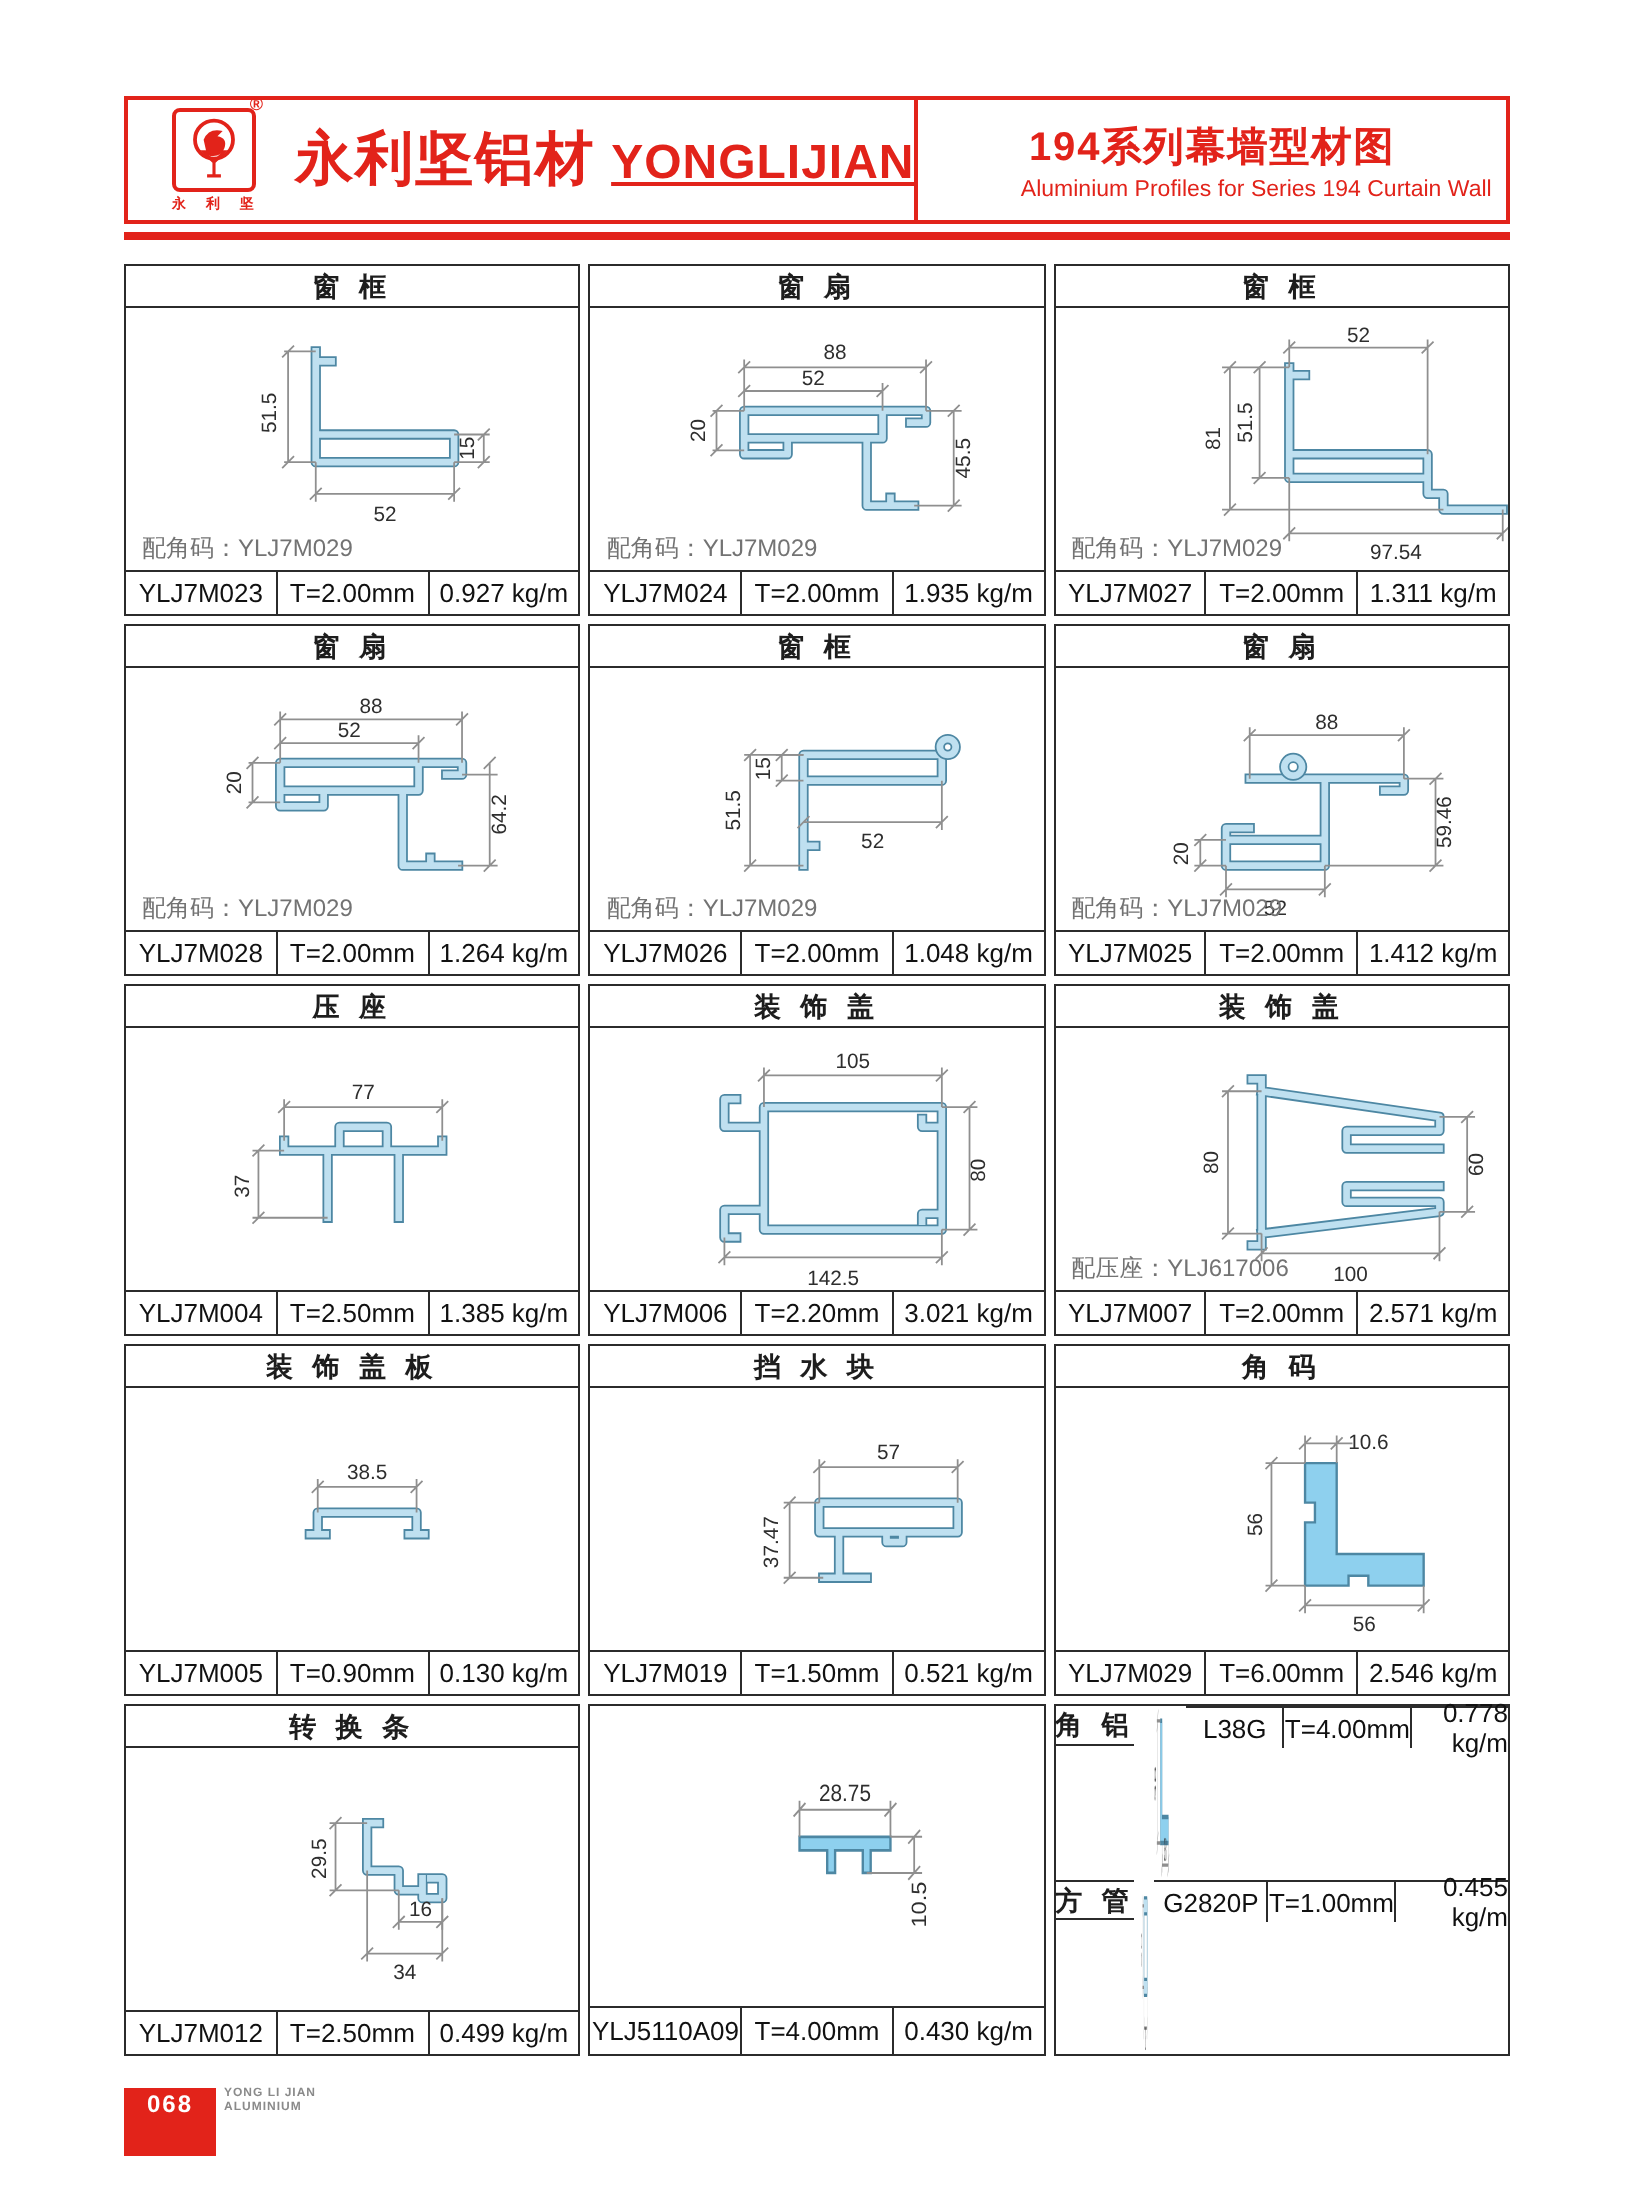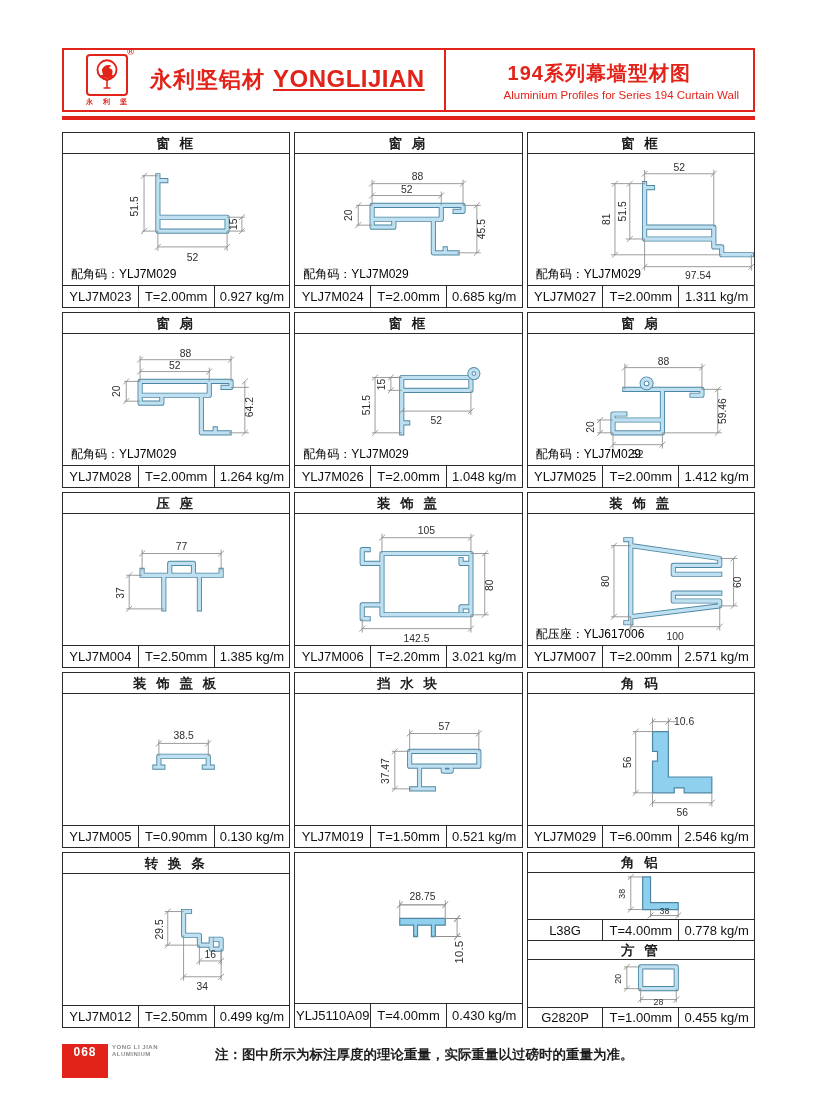--- a/index.html
+++ b/index.html
@@ -11,43 +11,43 @@
   
   .hdr-box{ position:absolute; left:62px; top:48px; width:693px; height:64px;
             border:2px solid var(--red); display:flex; align-items:center; }
   .logo-wrap{ position:relative; margin-left:22px; width:50px; }
   .logo-sq{ width:42px; height:42px; border:2px solid var(--red); border-radius:4px; position:relative; }
   .logo-sq svg{ display:block; width:100%; height:100%; }
   .reg{ position:absolute; top:-7px; right:2px; color:var(--red); font-size:9px; font-weight:700; }
   .logo-cap{ margin-top:1px; width:42px; text-align:center; font-size:7px; font-weight:700;
              color:var(--red); letter-spacing:4px; white-space:nowrap; }
   .brand{ margin-left:14px; white-space:nowrap; color:var(--red); font-weight:700; }
-  .brand .cn{ font-size:22px; letter-spacing:1px; }
+  .brand .cn{ font-size:29px; letter-spacing:1px; }
   .brand .en{ font-size:24px; margin-left:8px; letter-spacing:0.5px;text-decoration:underline; }
   .hdr-right{ margin-left:auto; height:100%; border-left:2px solid var(--red);
               display:flex; flex-direction:column; justify-content:center; align-items:center;
               padding:12px 14px; min-width:272px; }
   .t-cn{ font-size:20px; font-weight:700; color:var(--red); letter-spacing:1px; }
   .t-en{ font-size:11.5px; color:var(--red); margin-top:2px; white-space:nowrap;margin-left:44px; }
   .red-rule{ position:absolute; left:62px; top:116px; width:693px; height:4px; background:var(--red); }
 
   
   .grid{ position:absolute; left:62px; top:132px; width:693px;
          display:grid; grid-template-columns:repeat(3,1fr); gap:4px; }
   .cell{ height:176px; border:1px solid var(--ink); display:flex; flex-direction:column; background:#fff; }
   .cell-title{ height:21px; line-height:21px; text-align:center; font-size:13.5px; font-weight:700;
                letter-spacing:3px; color:#1d1d1d; border-bottom:1px solid var(--ink); }
   .cell-draw{ flex:1; position:relative; }
   .cell-draw svg{ display:block; width:100%; height:100%; }
-  .cell-note{ position:absolute; left:8px; bottom:2px; font-size:12px; color:#000000; }
+  .cell-note{ position:absolute; left:8px; bottom:2px; font-size:12px; color:#737373; }
   .cell-foot{ height:24px; border-top:1px solid var(--ink); display:flex; font-size:13px; color:#111; }
   .cf{ flex:1; display:flex; align-items:center; justify-content:center; border-left:1px solid var(--ink);text-align:right; }
   .cf:first-child{ border-left:none; }
   
-  .sub{ flex:1; display:flex; flex-direction:column; }
+  .sub{ flex:1; display:flex; flex-direction:row; }
   .sub .cell-title{ height:20px; line-height:20px; }
   .sub + .sub .cell-title{ border-top:1px solid var(--ink); }
   .sub .cell-foot{ height:21px; }
 
   
   .o{ fill:none; stroke:#4d87a3; stroke-width:5.2; stroke-linejoin:round; stroke-linecap:square; }
   .i{ fill:none; stroke:#bfe0f0; stroke-width:3.4; stroke-linejoin:round; stroke-linecap:square; }
   .sd{ fill:#8ed0ee; stroke:#4d87a3; stroke-width:1.2; }
   .d{ stroke:var(--dim); stroke-width:0.9; fill:none; }
   .dt{ font-family:"Liberation Sans",sans-serif; font-size:10.5px; fill:#2e2e2e; }
@@ -124,21 +124,21 @@
           <path class="d" d="M78,52 H62 M78,72 H62 M64,52 V72 M61,55 L67,49 M61,75 L67,69"></path>
           <text class="dt" text-anchor="middle" x="58" y="62" transform="rotate(-90 58 62)">20</text>
           <path class="d" d="M170,52 H188 M164,100 H188 M184,52 V100 M181,55 L187,49 M181,103 L187,97"></path>
           <text class="dt" text-anchor="middle" x="192" y="76" transform="rotate(-90 192 76)">45.5</text>
         </svg>
         <div class="cell-note">配角码：YLJ7M029</div>
       </div>
       <div class="cell-foot">
         <div class="cf">YLJ7M024</div>
         <div class="cf">T=2.00mm</div>
-        <div class="cf">0.685 kg/m</div>
+        <div class="cf">1.935 kg/m</div>
       </div>
     </div>
 
     <div class="cell">
       <div class="cell-title">窗 框</div>
       <div class="cell-draw">
         <svg viewBox="0 0 229 133" preserveAspectRatio="none">
           <path class="o" d="M118,30 V74 M118,34 H126 M118,74 H188 V86 H118 Z M188,86 V94 H196 V102 H226"></path>
           <path class="i" d="M118,30 V74 M118,34 H126 M118,74 H188 V86 H118 Z M188,86 V94 H196 V102 H226"></path>
           <path class="d" d="M118,30 V16 M188,74 V16 M118,20 H188 M115,23 L121,17 M185,23 L191,17"></path>
@@ -427,15 +427,14 @@
       </div>
     </div>
 
   </div>
 
   <div class="badge">068</div>
   <div class="badge-brand">
     <div>YONG LI JIAN</div>
     <div>ALUMINIUM</div>
   </div>
-  <div class="foot-note">注：图中所示为标注厚度的理论重量，实际重量以过磅时的重量为准。</div>
 
 </div>
 
 </body></html>

